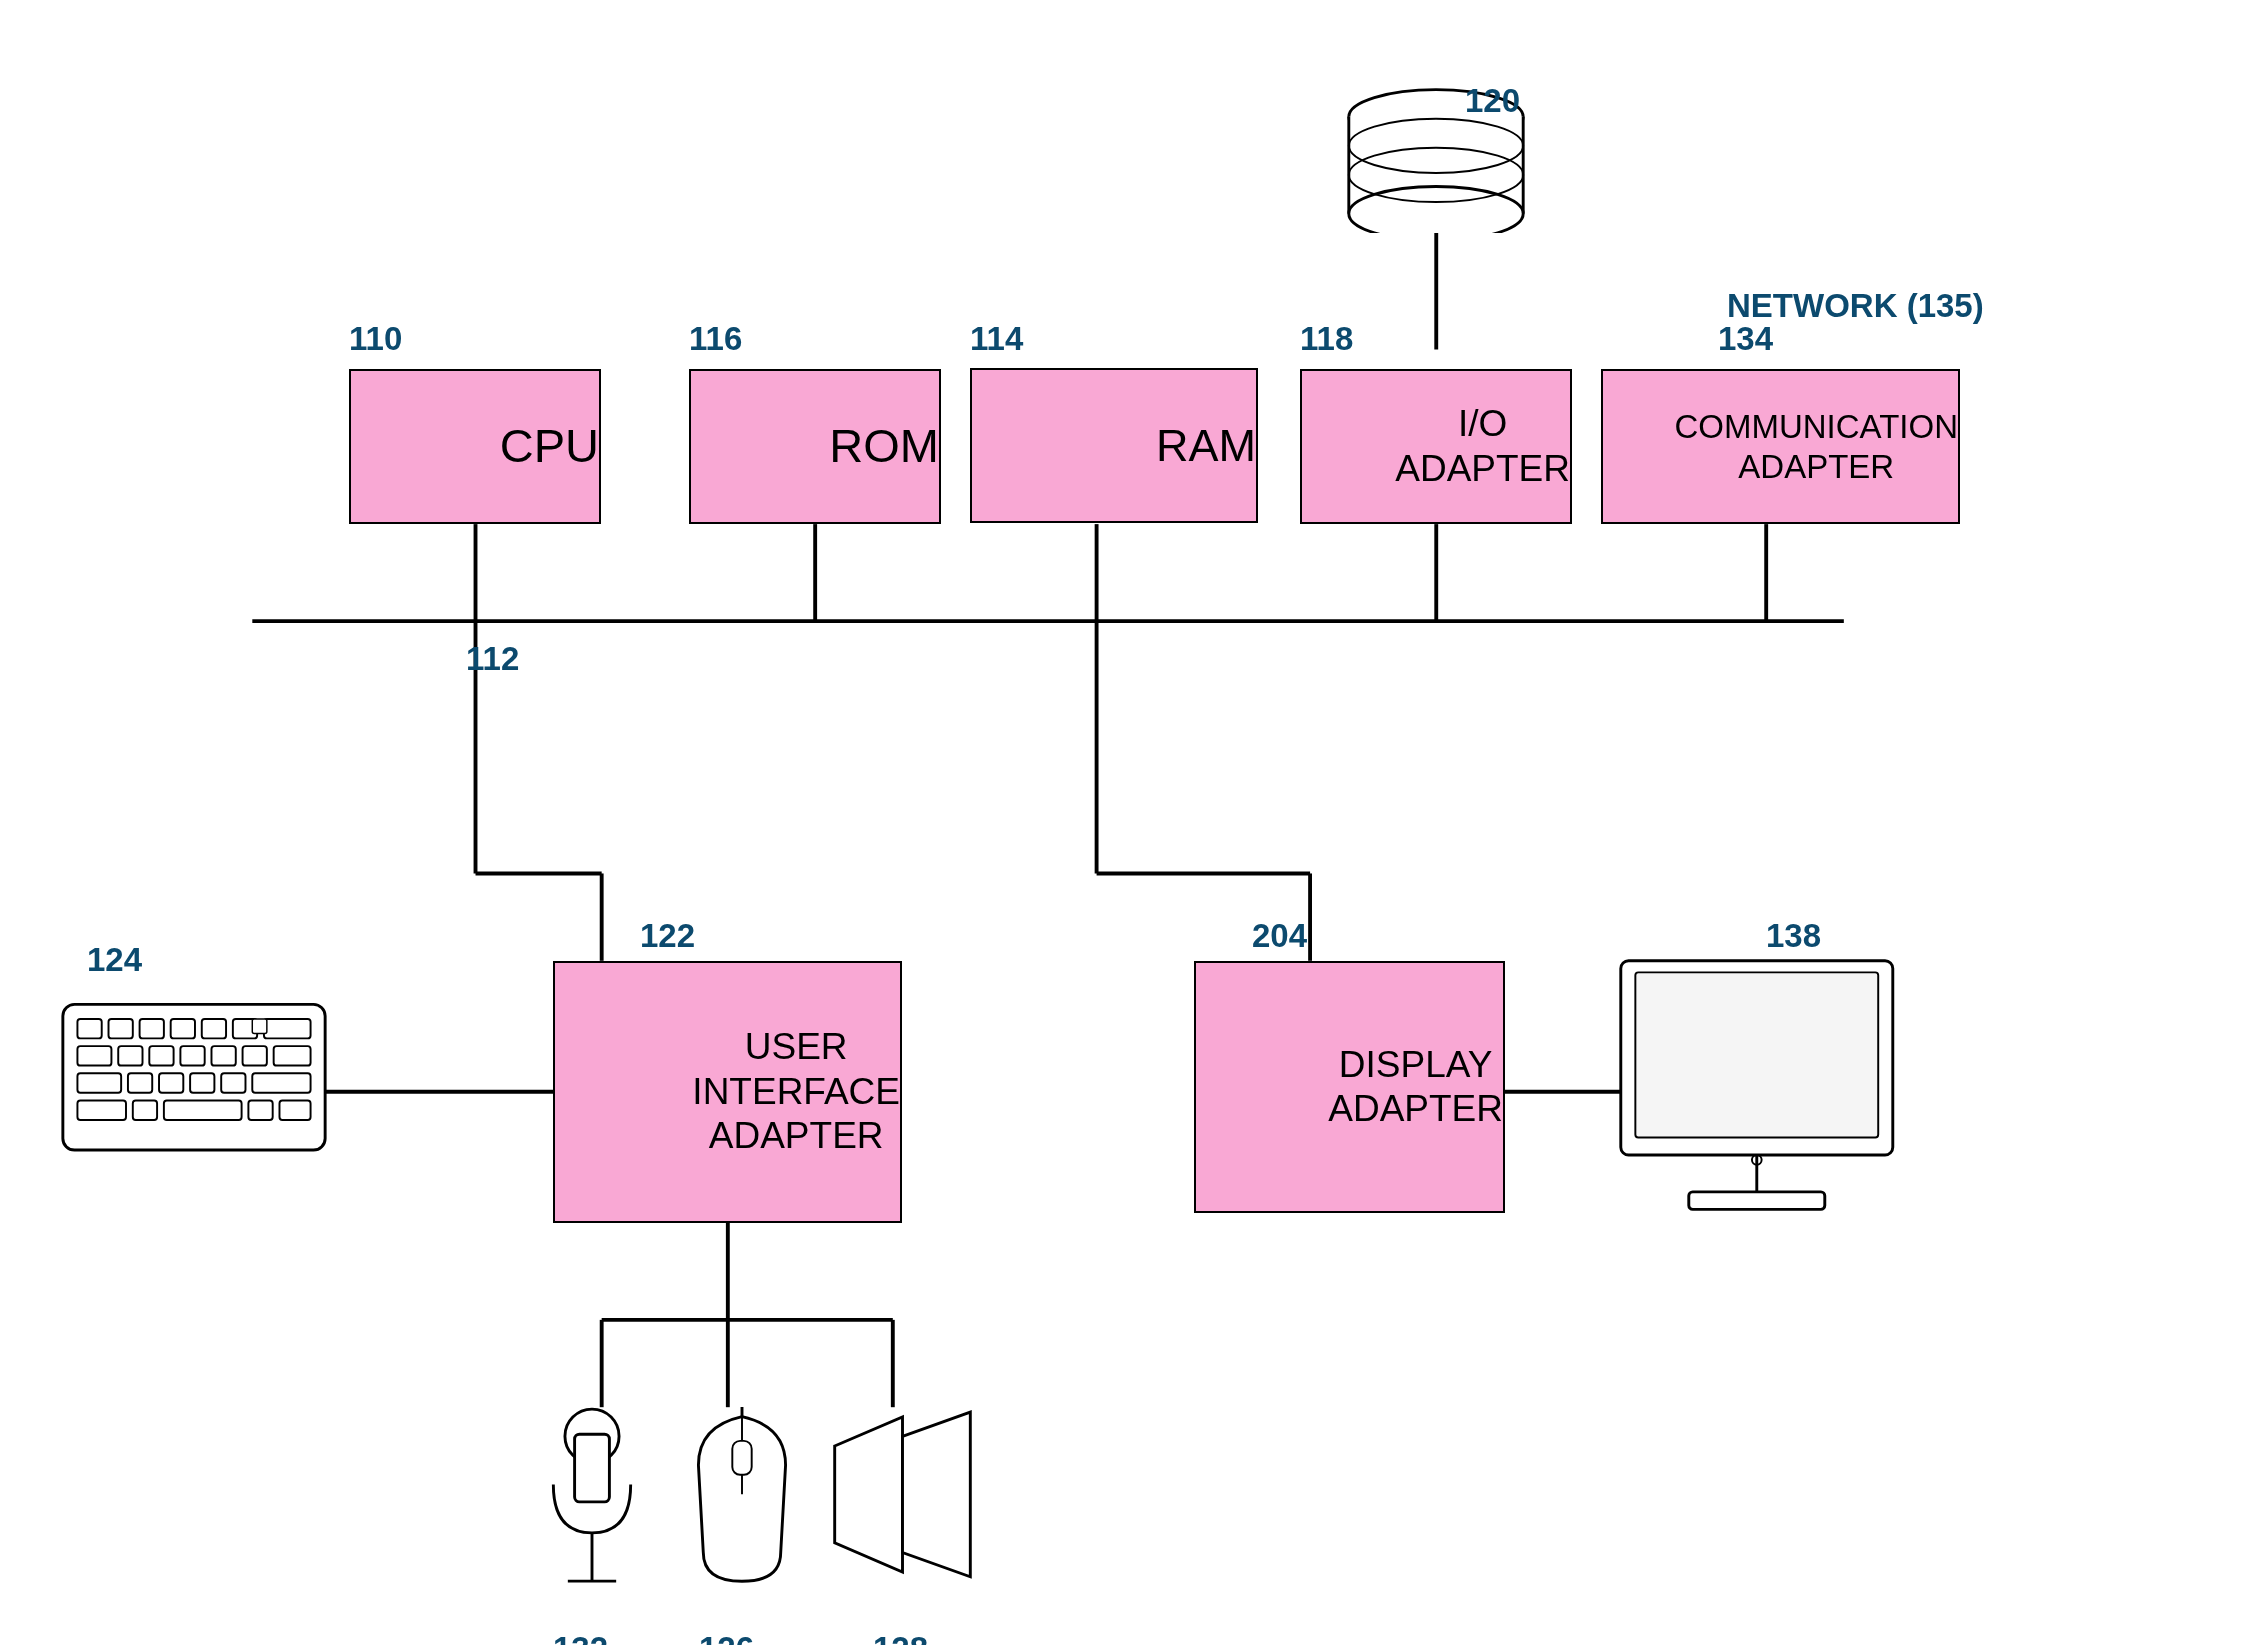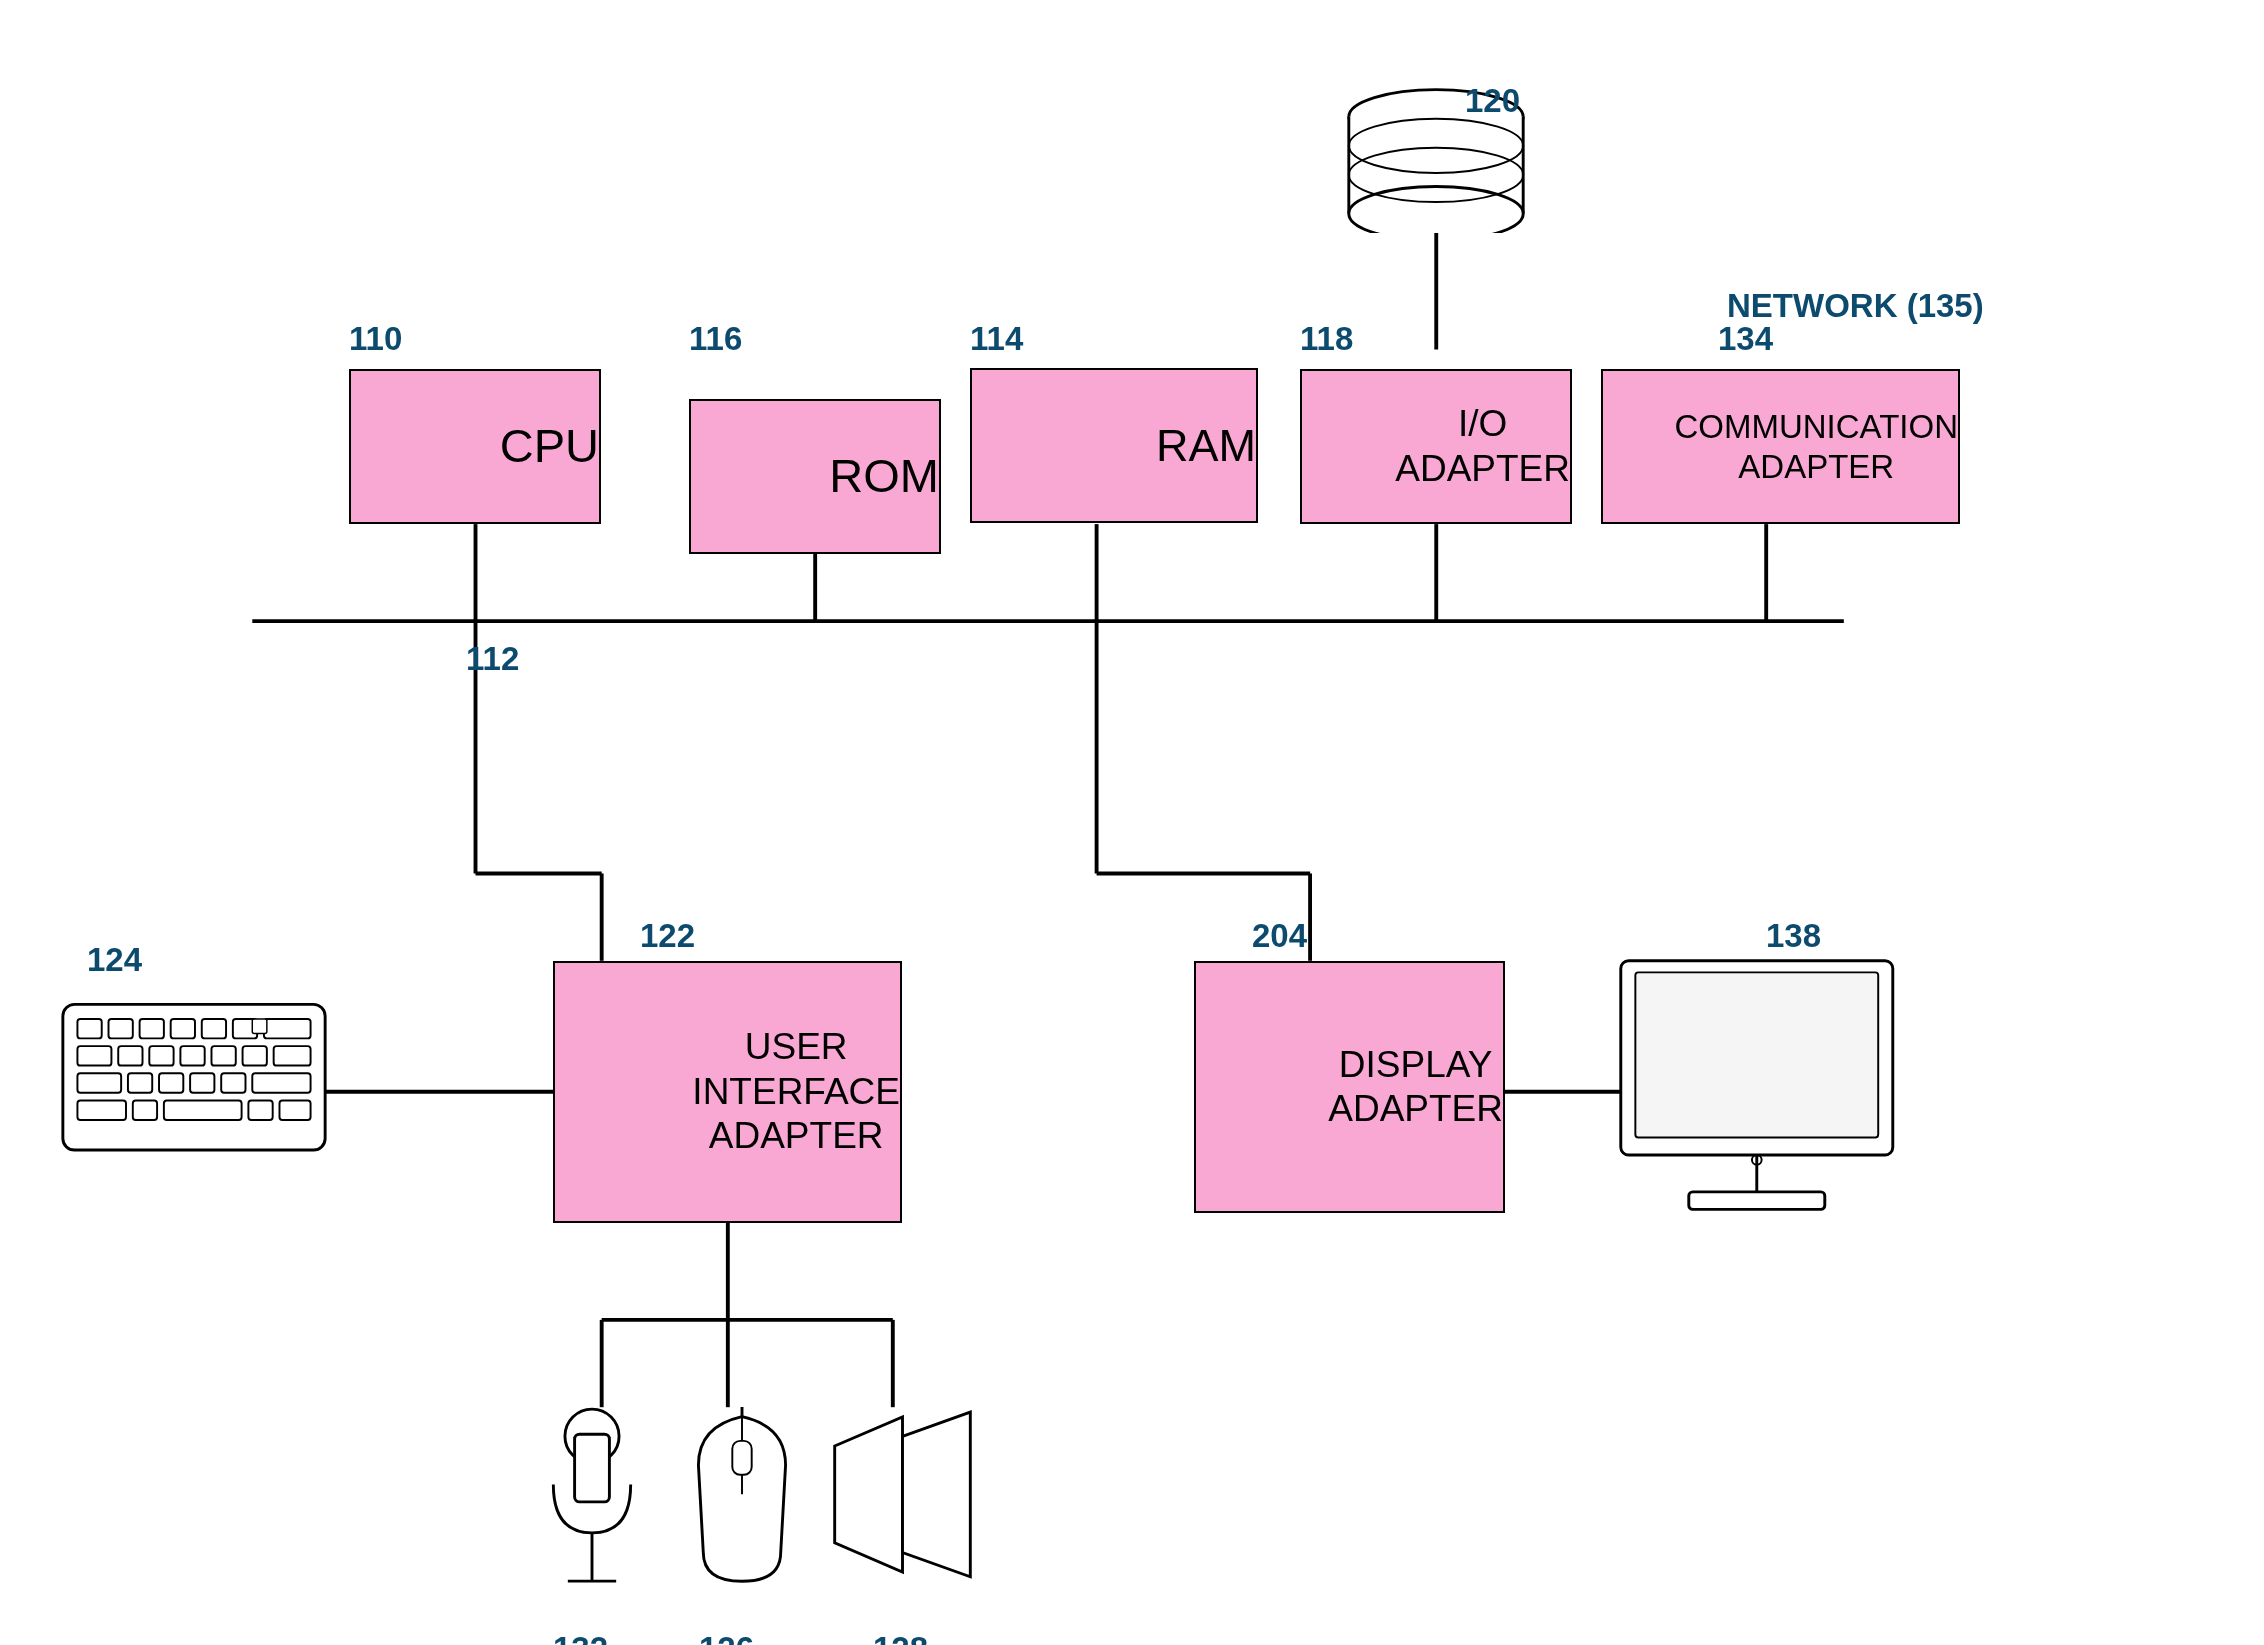--- a/index.html
+++ b/index.html
@@ -86,21 +86,21 @@
 
     <line x1="1550" y1="1125" x2="1680" y2="1125" stroke="#000" stroke-width="4"></line>
   </svg>
 
   <div class="box" style="left:349px; top:369px; width:252px; height:155px; font-size:47px;">
     <span>CPU</span>
   </div>
 
   <div class="label" style="left:349px; top:320px;">110</div>
 
-  <div class="box" style="left:689px; top:369px; width:252px; height:155px; font-size:47px;margin-top:30px;">
+  <div class="box" style="left:689px; top:369px; width:252px; height:155px; font-size:47px;">
     <span>ROM</span>
   </div>
   <div class="label" style="left:689px; top:320px;">116</div>
 
   <div class="box" style="left:970px; top:368px; width:288px; height:155px; font-size:45px;">
     <span>RAM</span>
   </div>
   <div class="label" style="left:970px; top:320px;">114</div>
 
   <div class="box" style="left:1300px; top:369px; width:272px; height:155px; font-size:37px;">

